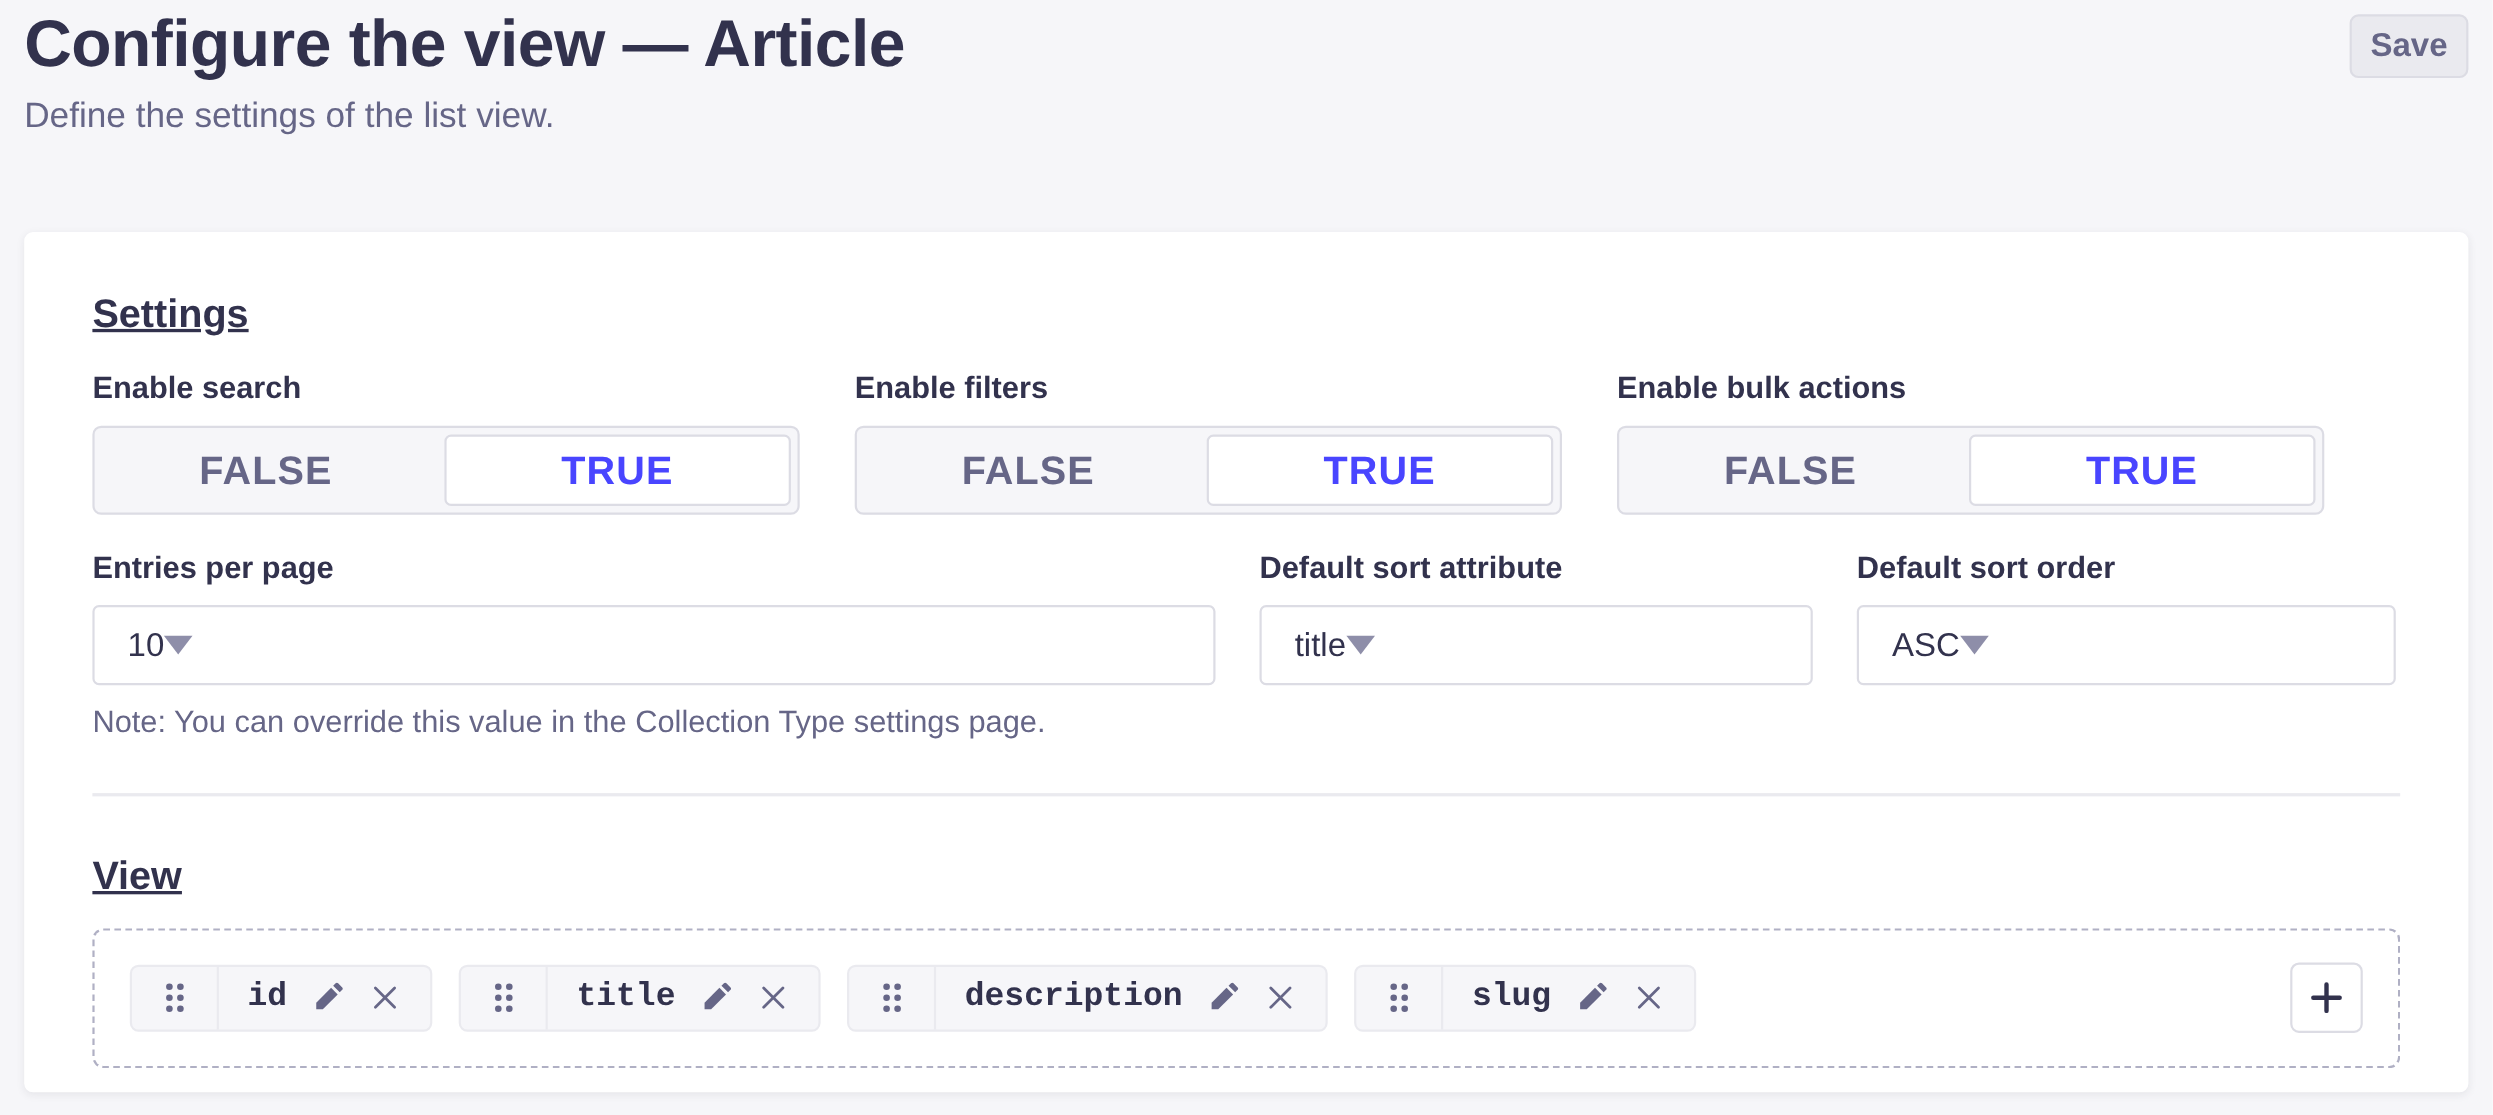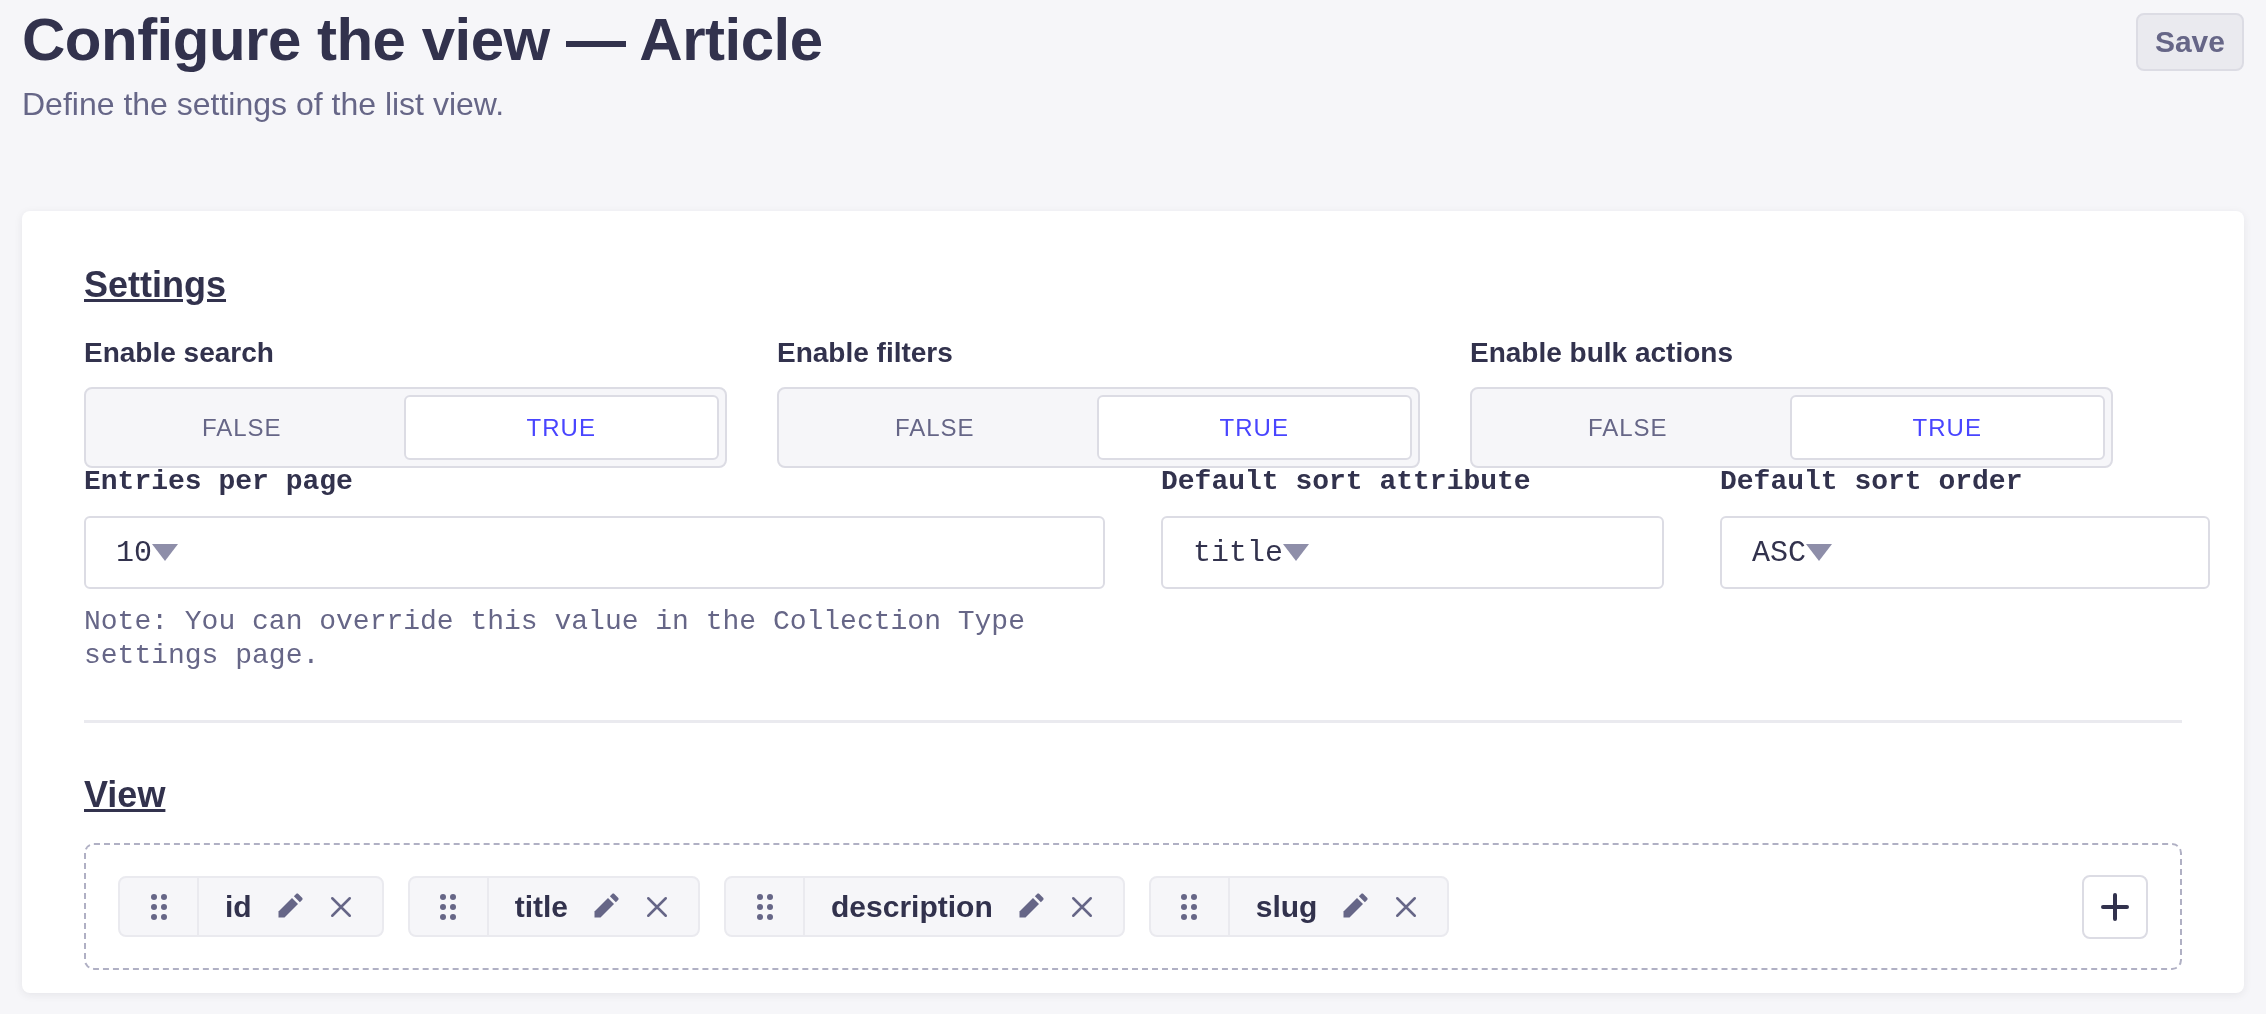--- a/index.html
+++ b/index.html
@@ -59,24 +59,24 @@
   }
 
   
   .toggles-row {
     margin-top: 36px;
     display: grid;
     grid-template-columns: repeat(3, 643px);
     column-gap: 50px;
   }
   .selects-row {
+    margin-top: 34px;
     display: grid;
     grid-template-columns: 1021px 503px 490px;
-    column-gap: 56px;
-    font-family: Liberation Mono, monospace;
+    column-gap: 40px;
   }
   .field-label {
     display: block;
     font-size: 28px;
     font-weight: bold;
     color: #32324d;
     line-height: 1;
     margin-bottom: 20px;
   }
 
@@ -84,21 +84,21 @@
   .toggle {
     height: 81px;
     background: #f6f6f9;
     border: 2px solid #dcdce4;
     border-radius: 8px;
     display: flex;
   }
   .toggle-opt {
     flex: 1;
     display: flex; align-items: center; justify-content: center;
-    font-size: 24px; font-weight: normal; letter-spacing: 1px;
+    font-size: 36px; font-weight: bold; letter-spacing: 1px;
     color: #666687;
     cursor: pointer;
   }
   .toggle-opt.selected {
     background: #ffffff;
     border: 2px solid #dcdce4;
     border-radius: 6px;
     margin: 6px;
     color: #4945ff;
   }
@@ -163,20 +163,21 @@
   }
   .chip-body {
     display: flex; align-items: center;
     gap: 22px;
     padding: 0 26px;
   }
   .chip-label {
     font-size: 30px;
     font-weight: bold;
     color: #32324d;
+    font-family: Liberation Mono, monospace;
   }
   .icon-btn {
     background: none; border: none; padding: 0;
     display: flex; align-items: center; justify-content: center;
     cursor: pointer;
   }
   .add-btn {
     position: absolute;
     right: 32px; top: 50%;
     transform: translateY(-50%);

